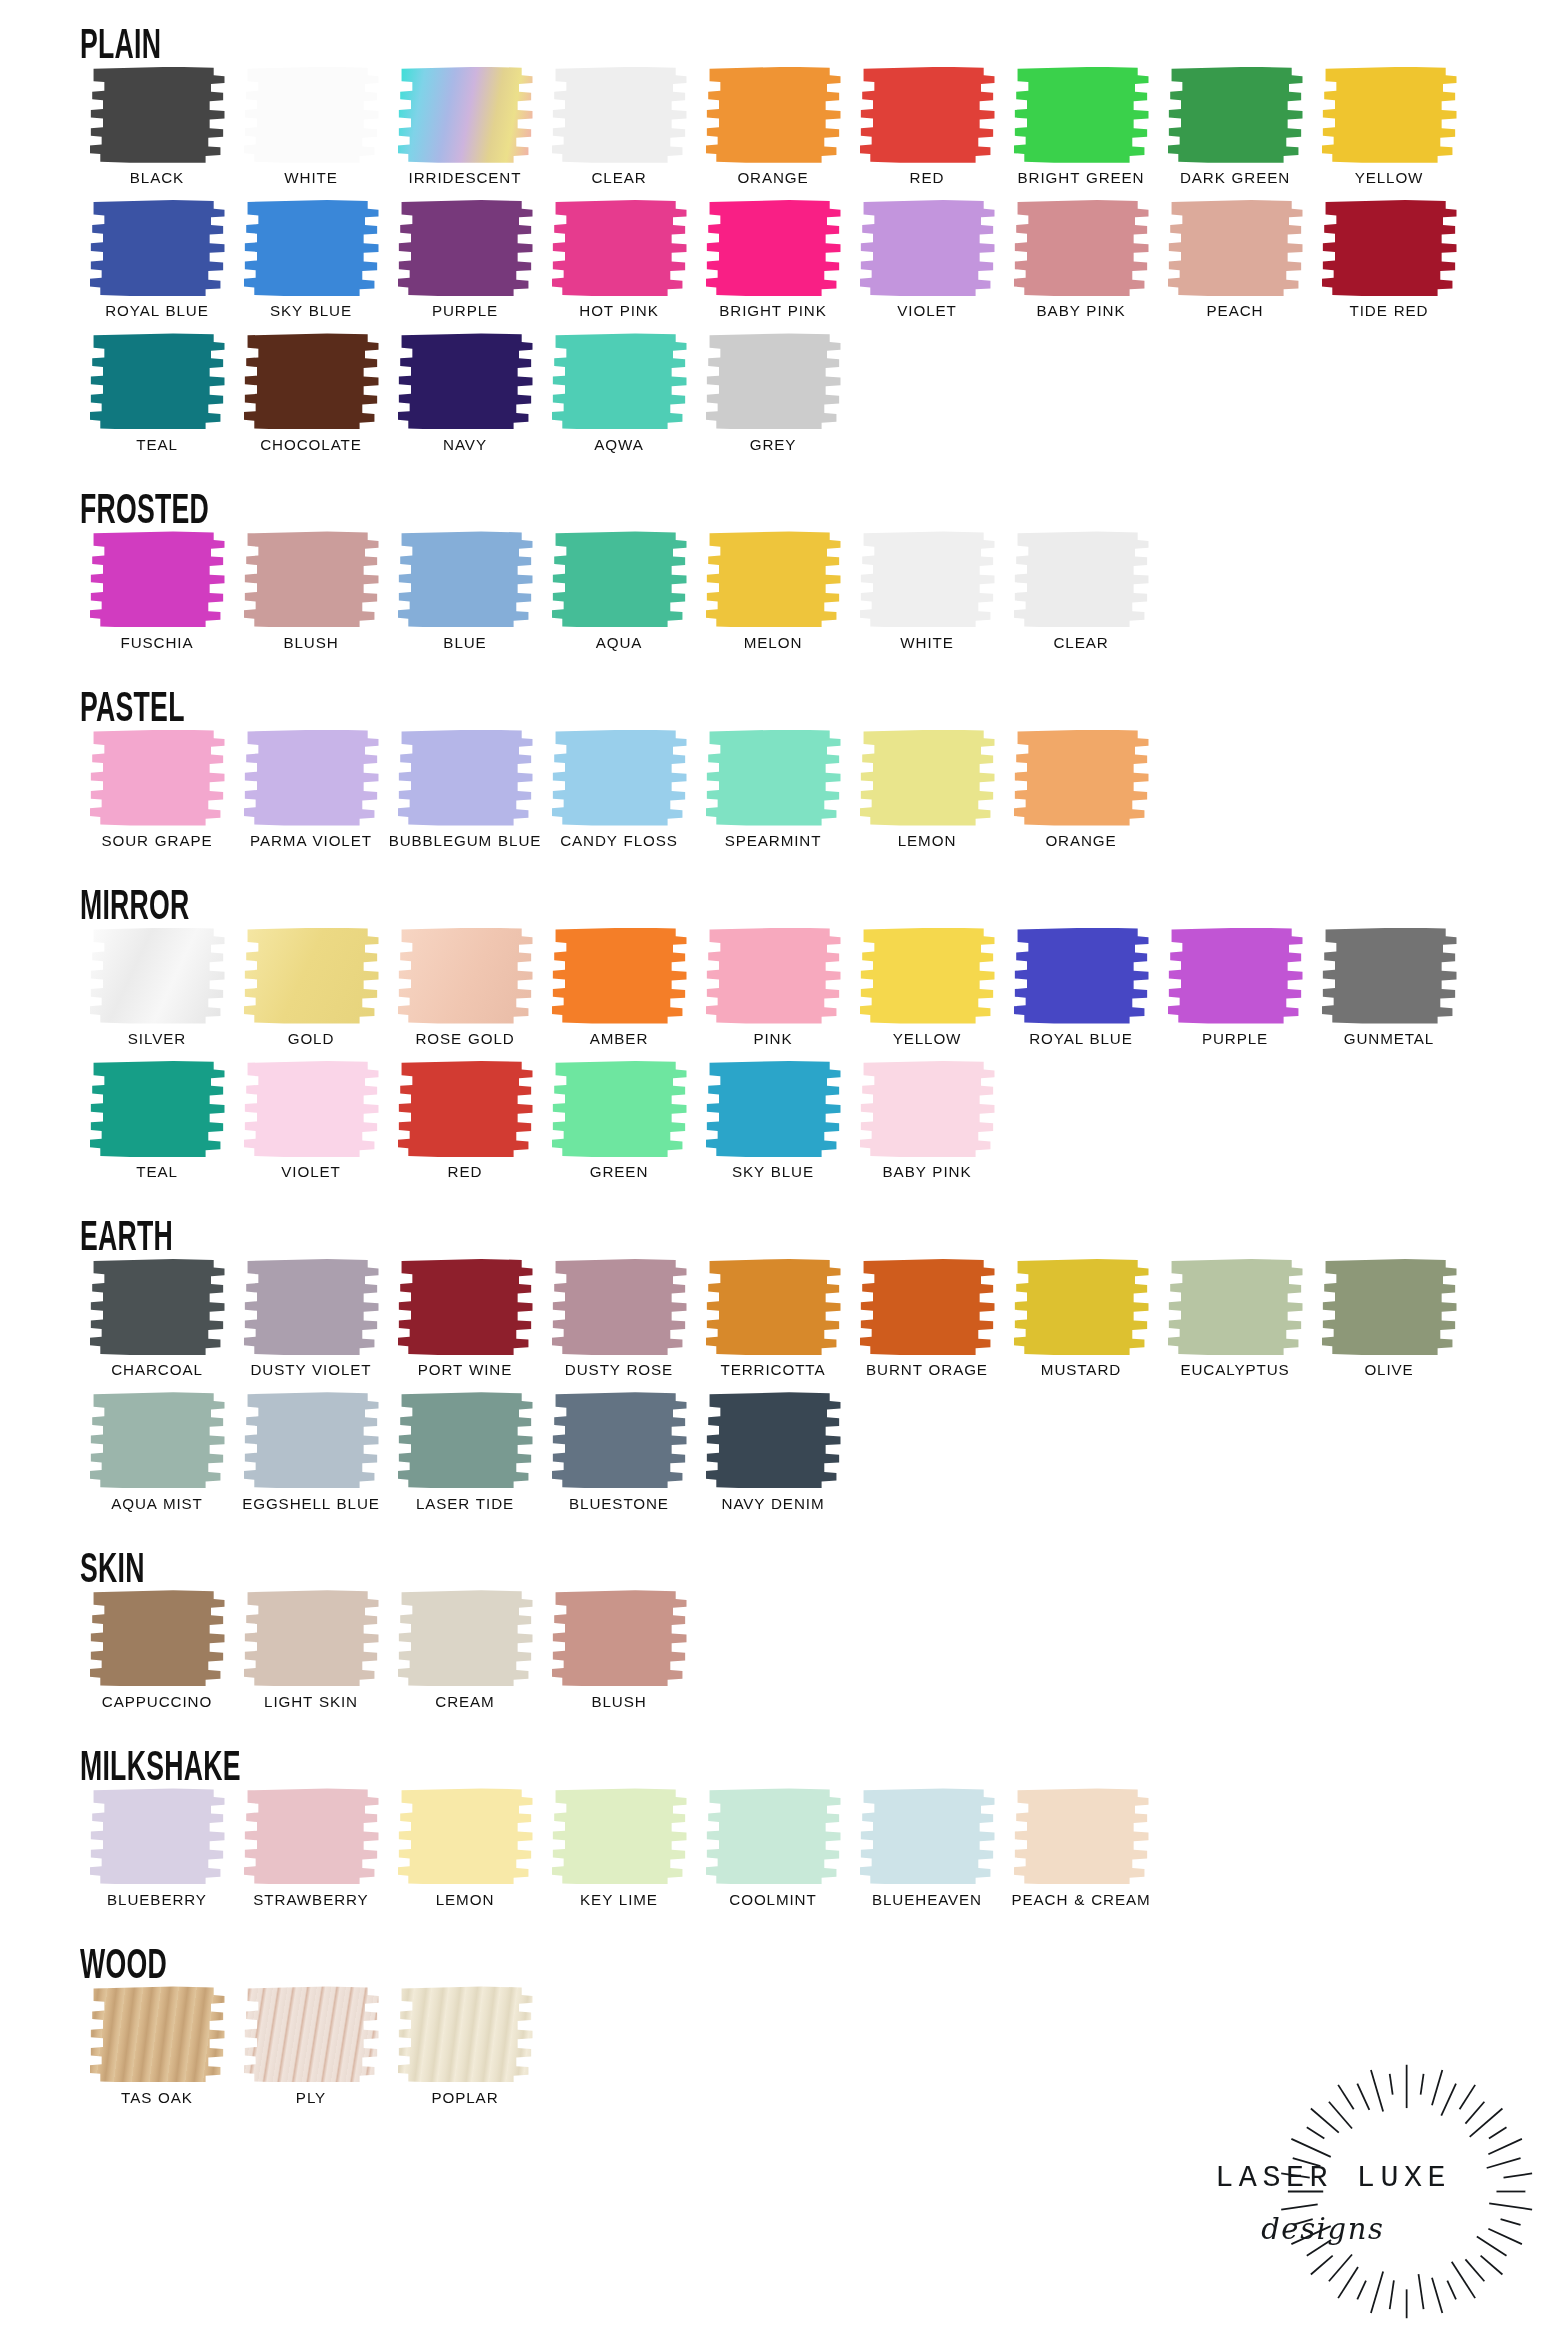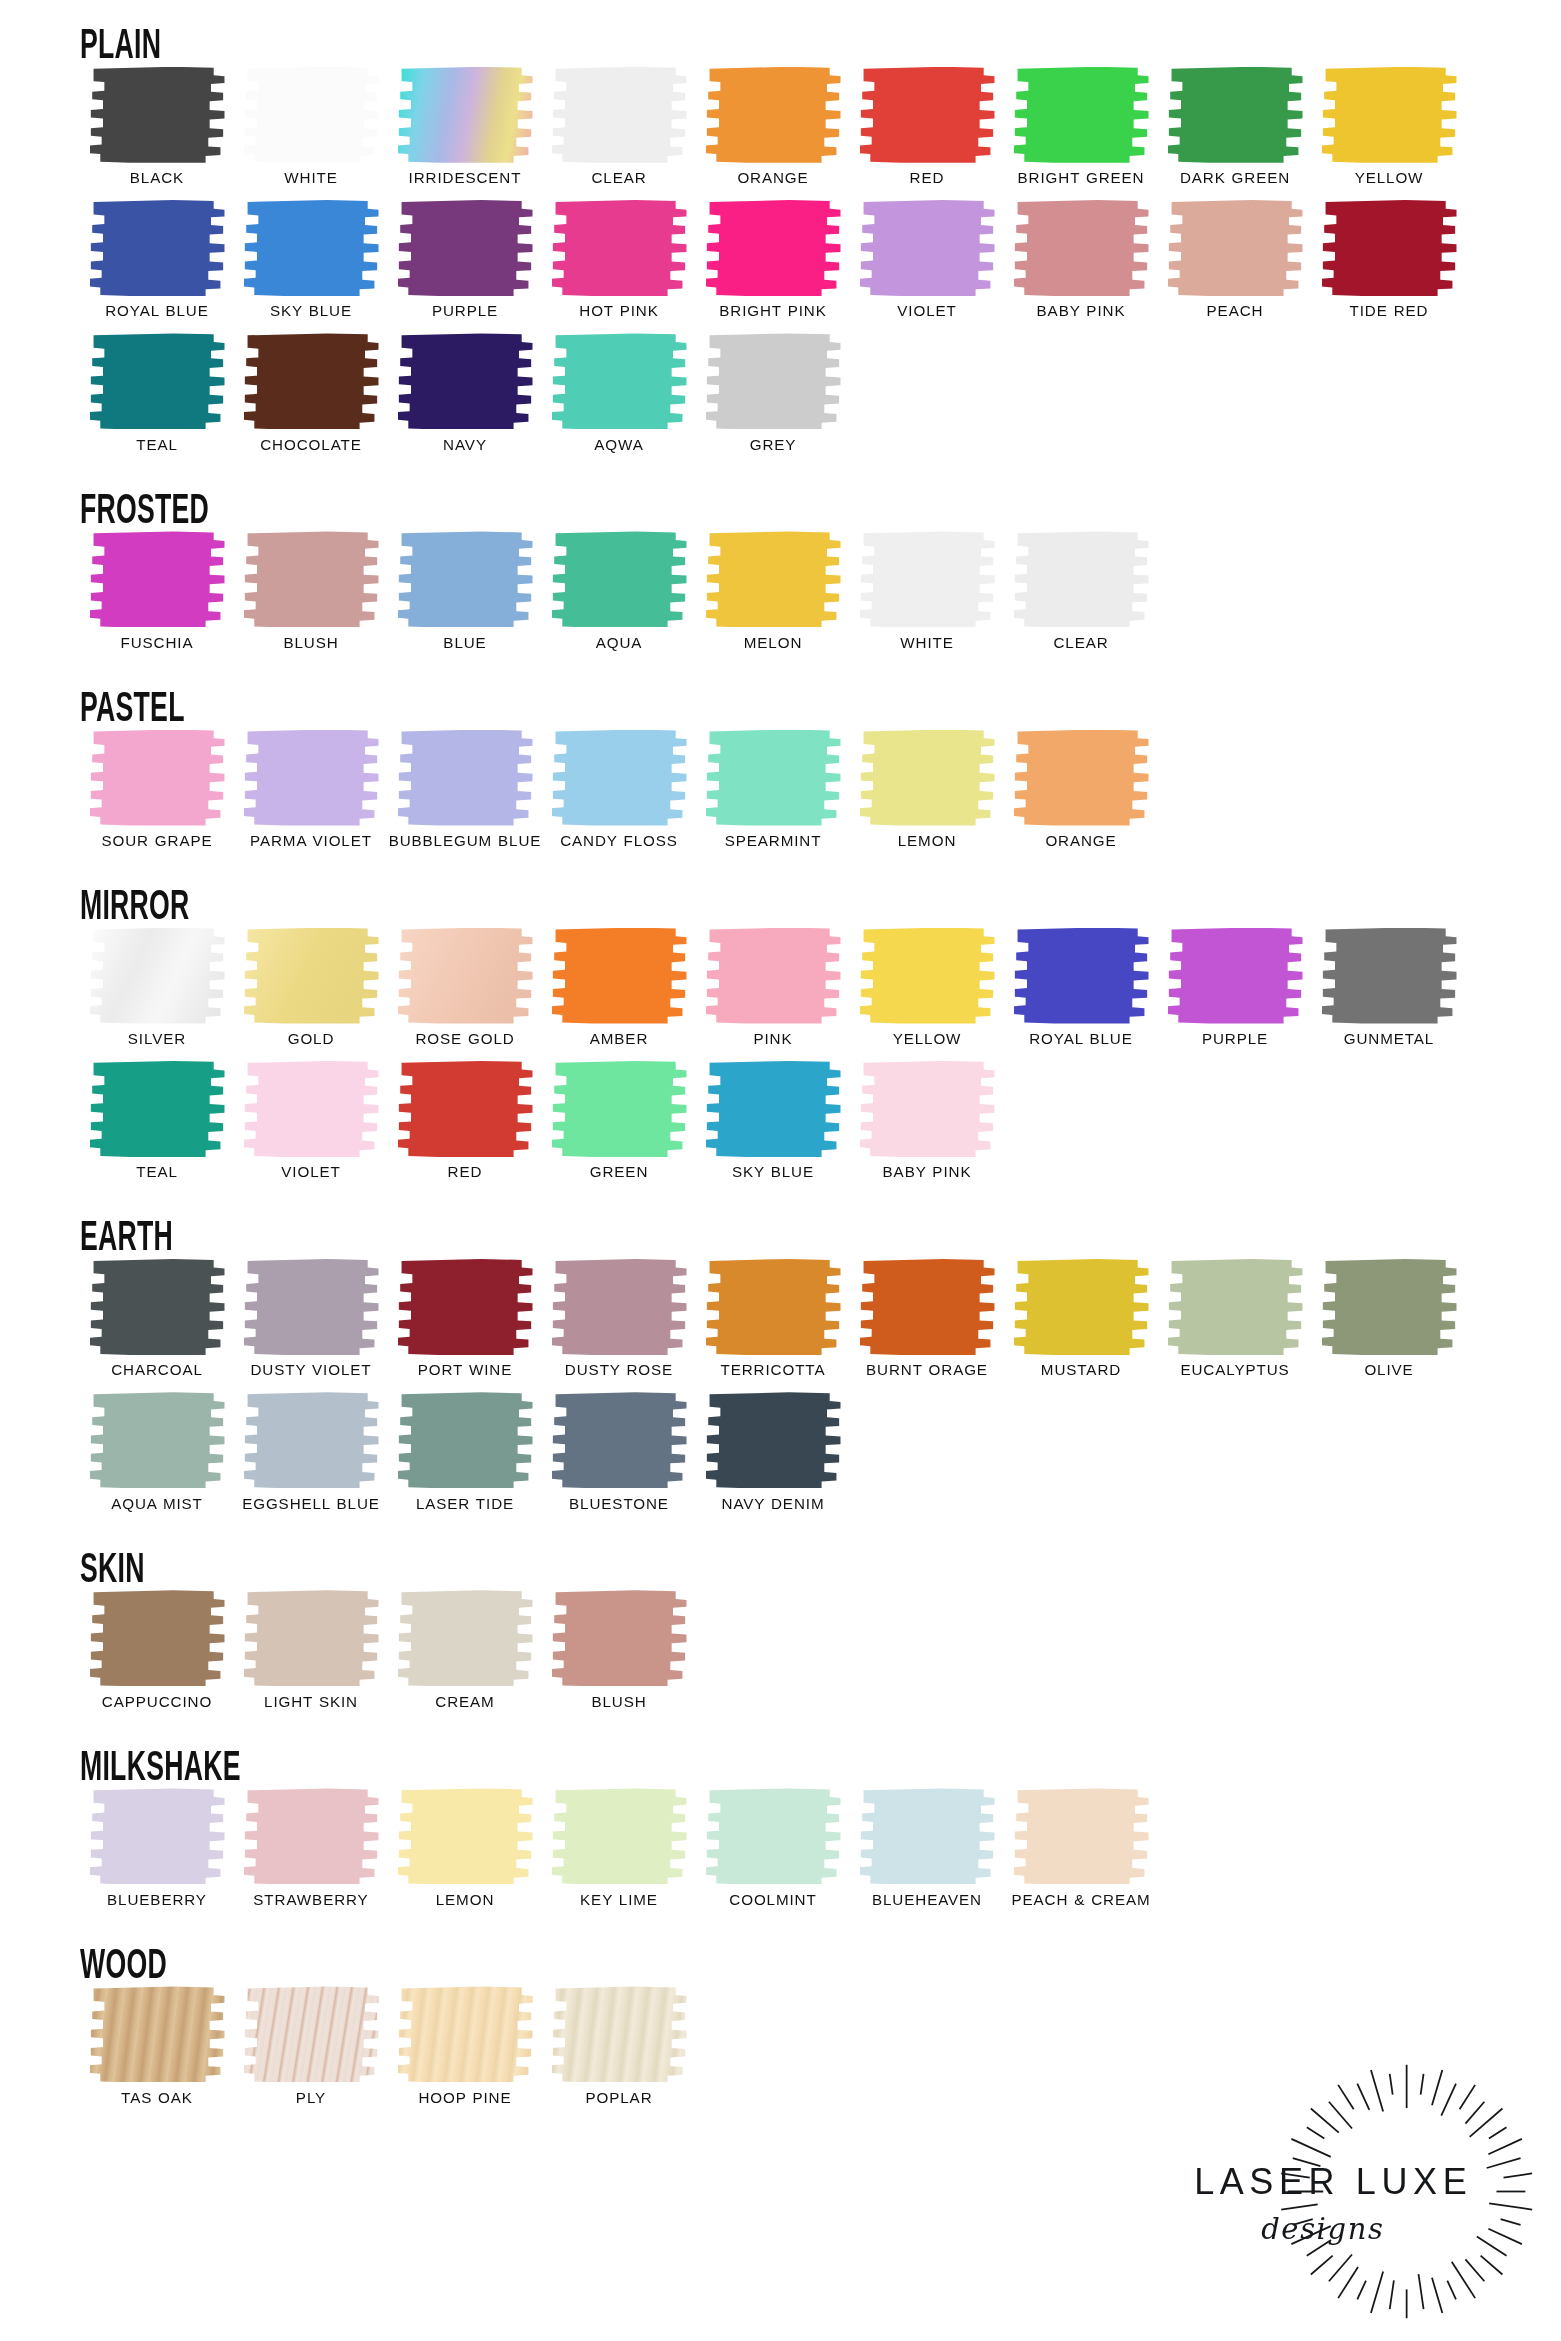--- a/index.html
+++ b/index.html
@@ -121,22 +121,22 @@
     width: 377px;
     height: 273px;
   }
   .logo svg { display:block; width:100%; height:100%; }
   .logo-main {
     position: absolute;
     left: 14.4px;
     top: 106px;
     width: 305px;
     text-align: center;
-    font-family: Liberation Sans, sans-serif;
-    font-size: 36px;
+    font-family: Liberation Mono, monospace;
+    font-size: 30px;
     letter-spacing: 5.6px;
     color: #15181b;
   }
   .logo-sub {
     position: absolute;
     left: 24px;
     top: 157px;
     width: 265px;
     text-align: center;
     font-family: "DejaVu Serif", serif;
@@ -696,26 +696,20 @@
             <div class="swatch-wrap">
               <div class="swatch" style="background: repeating-linear-gradient(97deg, rgb(220, 189, 146) 0px, rgb(210, 176, 132) 4.8px, rgb(198, 162, 118) 8.8px, rgb(216, 184, 141) 13.6px, rgb(224, 197, 156) 17.7px);"></div>
             </div>
             <div class="label">TAS OAK</div>
           </div>
           <div class="cell">
             <div class="swatch-wrap">
               <div class="swatch" style="background: repeating-linear-gradient(99deg, rgb(239, 226, 218) 0px, rgb(236, 222, 213) 4px, rgb(217, 184, 166) 5.6px, rgb(240, 227, 219) 8.8px, rgb(234, 220, 211) 14.4px);"></div>
             </div>
             <div class="label">PLY</div>
-          </div>
-          <div class="cell">
-            <div class="swatch-wrap">
-              <div class="swatch" style="background: repeating-linear-gradient(97deg, rgb(248, 228, 190) 0px, rgb(244, 220, 178) 6.4px, rgb(238, 213, 168) 10.4px, rgb(249, 230, 195) 16px);"></div>
-            </div>
-            <div class="label">HOOP PINE</div>
           </div>
           <div class="cell">
             <div class="swatch-wrap">
               <div class="swatch" style="background: repeating-linear-gradient(97deg, rgb(241, 234, 215) 0px, rgb(234, 226, 204) 6.4px, rgb(226, 217, 192) 11.2px, rgb(243, 236, 218) 17px);"></div>
             </div>
             <div class="label">POPLAR</div>
           </div>
           <div class="cell"></div>
           <div class="cell"></div>
           <div class="cell"></div>

